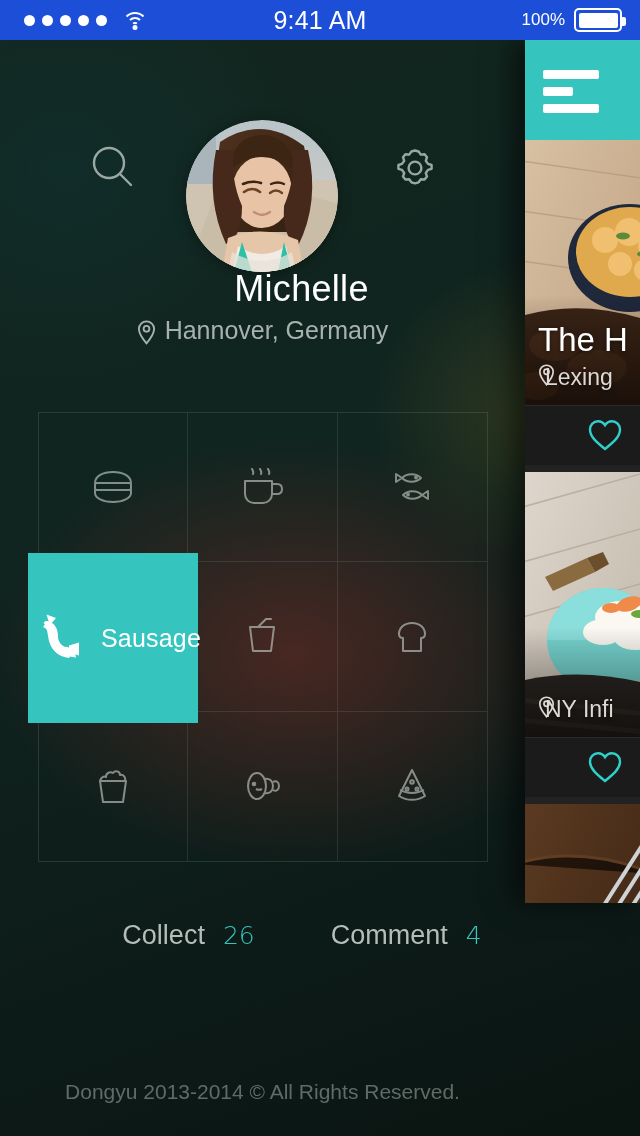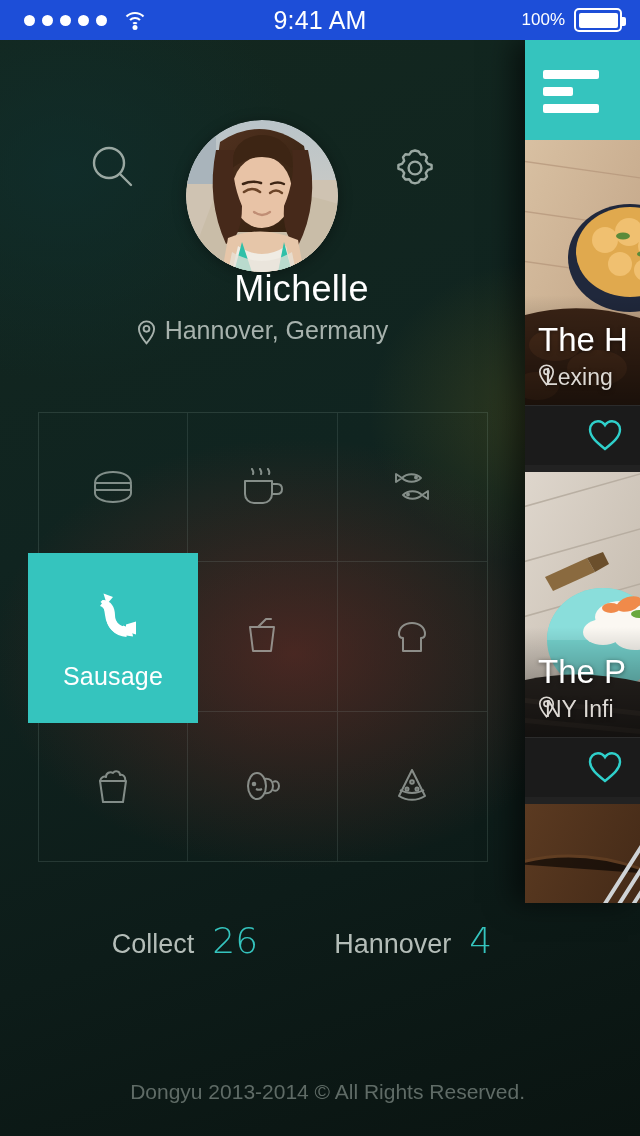--- a/index.html
+++ b/index.html
@@ -82,37 +82,37 @@
     border-right:1px solid rgba(160,190,180,.15);
     border-bottom:1px solid rgba(160,190,180,.15);
     cursor:pointer; position:relative;
   }
   .cell:nth-child(3n){ border-right:0; }
   .cell:nth-child(n+7){ border-bottom:0; }
   .cell svg{ width:52px; height:52px; display:block; opacity:.62; }
 
   .sel-tile{
     position:absolute; left:28px; top:513px; width:170px; height:170px;
-    background:#35c4be; display:flex; flex-direction:column;
+    background:#35c4be; display:flex; flex-direction:row;
     align-items:center; justify-content:center; gap:14px; cursor:pointer; z-index:5;
   }
   .sel-tile svg{ width:62px; height:62px; display:block; }
   .sel-tile .lbl{ color:#fff; font-size:25px; font-weight:300; letter-spacing:.2px; }
 
   
   .stats{
     position:absolute; top:880px; left:0; width:604px;
     display:flex; align-items:baseline; justify-content:center; gap:76px;
   }
   .stat{ display:flex; align-items:baseline; gap:18px; cursor:pointer; }
   .stat .k{ color:#b4bdb8; font-size:27px; font-weight:300; }
-  .stat .v{ color:#35c4be; font-size:36px; font-weight:200; font-family:"DejaVu Sans", sans-serif; }
+  .stat .v{ color:#35c4be; font-size:25px; font-weight:200; font-family:"DejaVu Sans", sans-serif; }
 
   .footer{
-    position:absolute; top:1040px; left:0; width:525px; text-align:right;
+    position:absolute; top:1040px; left:0; width:525px; text-align:center;
     color:#5f6b66; font-size:21px; font-weight:300;
   }
 
   
   .drawer{
     position:absolute; left:525px; top:40px; width:115px; height:863px;
     overflow:hidden; background:#222; z-index:40;
     box-shadow:-12px 0 26px rgba(0,0,0,.55);
   }
   .drawer-head{
@@ -358,21 +358,21 @@
       </span>
       <span class="lbl">Sausage</span>
     </div>
 
     <div class="stats">
       <div class="stat">
         <span class="k">Collect</span>
         <span class="v">26</span>
       </div>
       <div class="stat">
-        <span class="k">Hannover</span>
+        <span class="k">Comment</span>
         <span class="v">4</span>
       </div>
     </div>
 
     <div class="footer">Dongyu 2013-2014 © All Rights Reserved.</div>
   </div>
 
   <div class="drawer">
 
     <div class="drawer-head">
@@ -472,21 +472,20 @@
           <g fill="#6aa83e">
               <ellipse cx="114" cy="142" rx="8" ry="4"></ellipse>
             </g>
           <path d="M0 208 Q55 196 115 210 L115 265 L0 265Z" fill="#2b2622"></path>
           <g stroke="#3a332c" stroke-width="5" opacity=".9">
             <line x1="-5" y1="228" x2="120" y2="242"></line>
               <line x1="-5" y1="248" x2="120" y2="260"></line>
             </g>
         </svg>
         <div class="card-overlay"></div>
-        <div class="card-title">The P</div>
         <div class="card-loc">
           <span>
             <svg viewBox="0 0 19 25">
                 <g fill="none" stroke="#ddd9d4" stroke-width="1.9">
               <path d="M9.5 1.4c4.2 0 7.6 3.3 7.6 7.4 0 5.6-7.6 14.6-7.6 14.6S1.9 14.4 1.9 8.8C1.9 4.7 5.3 1.4 9.5 1.4z"></path>
               <circle cx="9.5" cy="8.8" r="2.9"></circle>
                 </g>
               </svg>
           </span>
           <span>NY Infi</span>

